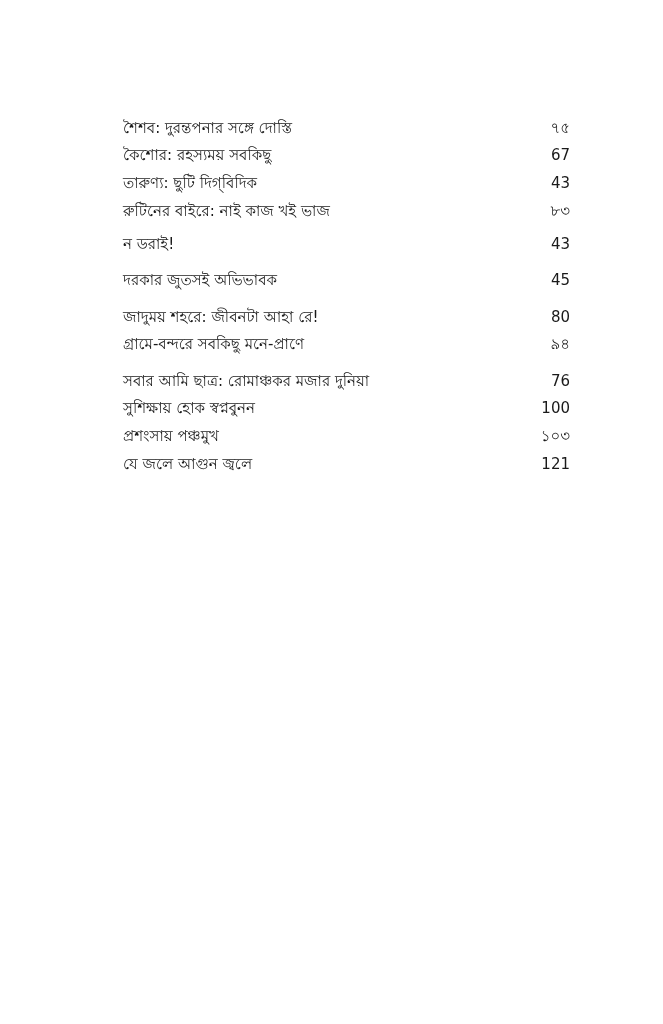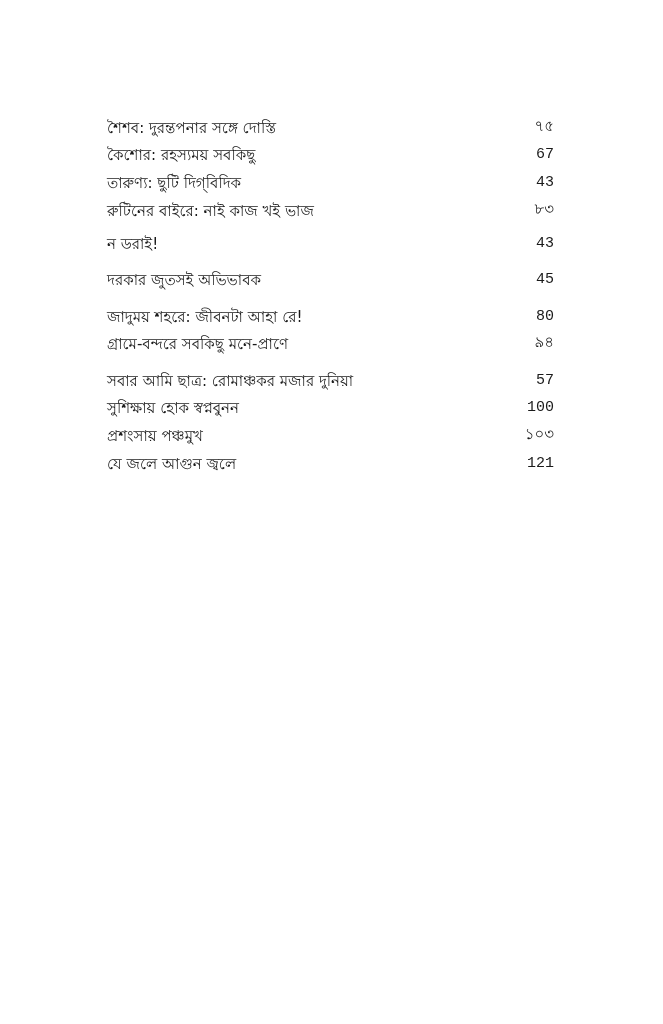--- a/index.html
+++ b/index.html
@@ -16,38 +16,37 @@
       color: #1a1a1a;
     }
     .toc {
       position: absolute;
       left: 107px;
       top: 0;
       width: 447px;
     }
     .toc-entry {
       position: absolute;
-      left: 0;
+      left: 16px;
       width: 447px;
       height: 24px;
       display: flex;
       justify-content: space-between;
       align-items: center;
       font-size: 15px;
       line-height: 24px;
       white-space: nowrap;
     }
     .toc-title {
       flex: 1 1 auto;
     }
     .toc-page {
       flex: 0 0 auto;
       text-align: right;
       min-width: 40px;
-      font-family: Liberation Mono, monospace;
     }
   </style>
 </head>
 <body>
 
 <div class="toc">
   <div class="toc-entry" style="top:116px">
     <span class="toc-title">শৈশব: দুরন্তপনার সঙ্গে দোস্তি</span>
     <span class="toc-page">৭৫</span>
   </div>
@@ -74,21 +73,21 @@
   <div class="toc-entry" style="top:305px">
     <span class="toc-title">জাদুময় শহরে: জীবনটা আহা রে!</span>
     <span class="toc-page">80</span>
   </div>
   <div class="toc-entry" style="top:332px">
     <span class="toc-title">গ্রামে-বন্দরে সবকিছু মনে-প্রাণে</span>
     <span class="toc-page">৯৪</span>
   </div>
   <div class="toc-entry" style="top:369px">
     <span class="toc-title">সবার আমি ছাত্র: রোমাঞ্চকর মজার দুনিয়া</span>
-    <span class="toc-page">57</span>
+    <span class="toc-page">76</span>
   </div>
   <div class="toc-entry" style="top:396px">
     <span class="toc-title">সুশিক্ষায় হোক স্বপ্নবুনন</span>
     <span class="toc-page">100</span>
   </div>
   <div class="toc-entry" style="top:424px">
     <span class="toc-title">প্রশংসায় পঞ্চমুখ</span>
     <span class="toc-page">১০৩</span>
   </div>
   <div class="toc-entry" style="top:452px">

